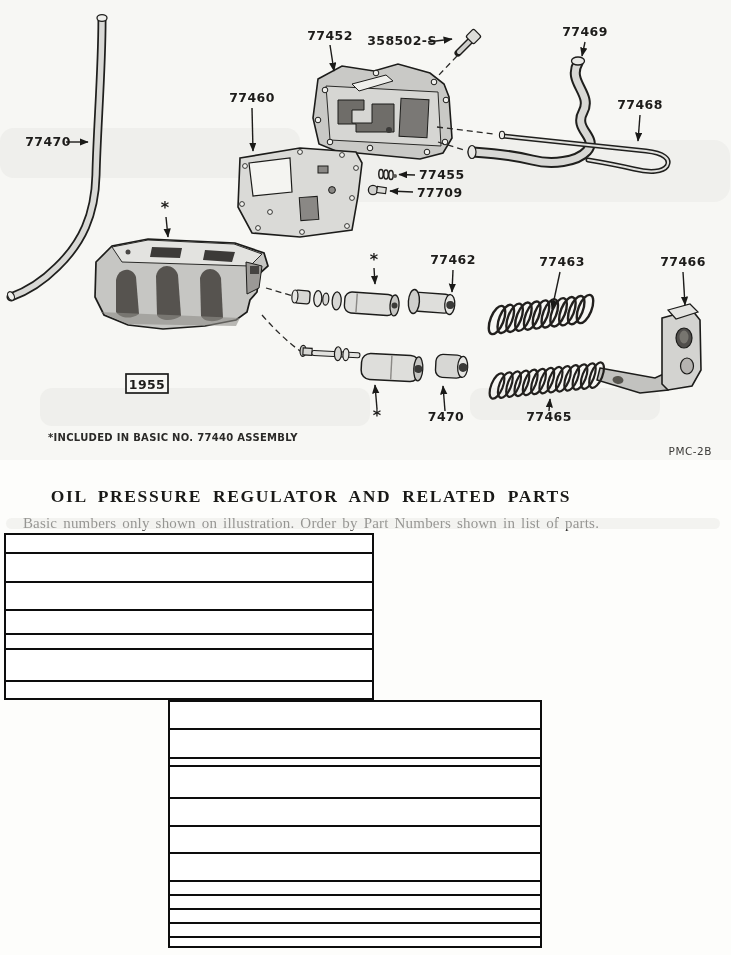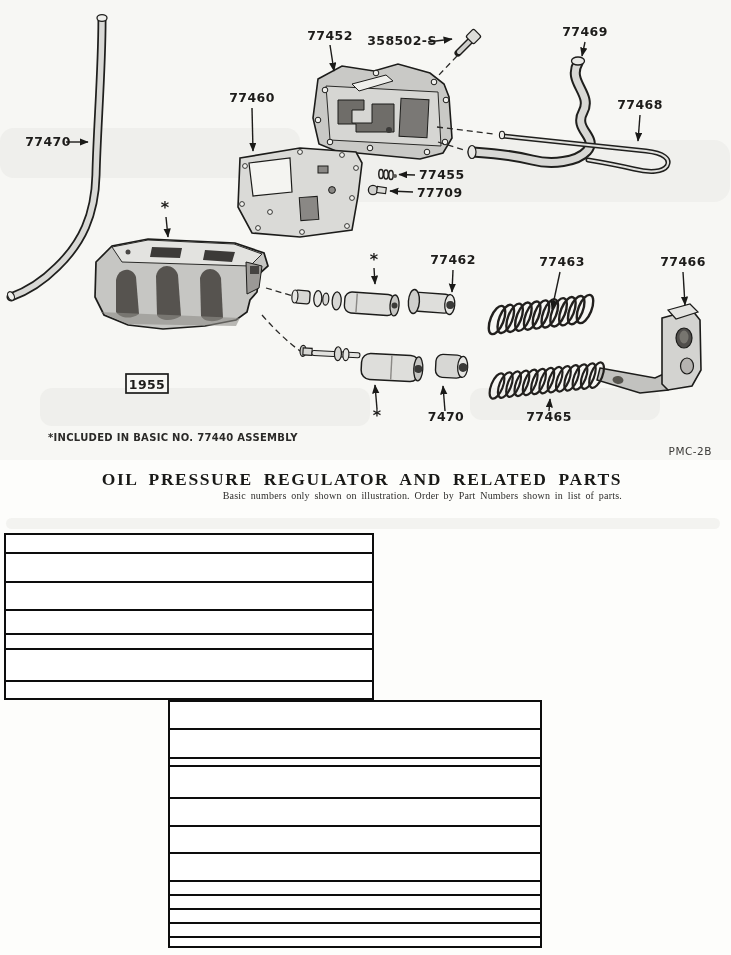--- a/index.html
+++ b/index.html
@@ -6,23 +6,23 @@
   html,body{width:731px;height:955px}
   body{position:relative;background:#fff;font-family:"DejaVu Sans",sans-serif;overflow:hidden}
   .page{position:absolute;left:0;top:0;width:731px;height:955px;background:#fdfdfb}
   .illus{position:absolute;left:0;top:0;width:731px;height:460px}
   svg .lbl{font-family:"DejaVu Sans",sans-serif;font-weight:bold;font-size:12.5px;fill:#1d1c1a;letter-spacing:.4px}
   svg .lbl-big{font-family:"DejaVu Sans",sans-serif;font-weight:bold;font-size:16px;fill:#1d1c1a}
   svg .note{font-family:"DejaVu Sans",sans-serif;font-weight:bold;font-size:10px;fill:#2b2a28;letter-spacing:.3px}
   svg .plate{font-family:"DejaVu Sans",sans-serif;font-size:10.5px;fill:#3a3936;letter-spacing:.5px}
   svg .arr{stroke:#1d1c1a;stroke-width:1.4;fill:none;marker-end:url(#ah)}
   svg .dash{stroke:#2a2927;stroke-width:1.3;stroke-dasharray:6 4;fill:none}
-  .title-block{position:absolute;top:469px;left:0;width:622px;text-align:right}
+  .title-block{position:absolute;top:486px;left:0;width:622px;text-align:center}
   .title{font-family:"Liberation Serif",serif;font-weight:700;font-size:17.5px;letter-spacing:1.6px;word-spacing:5px;color:#191917}
-  .subtitle{font-family:"Liberation Serif",serif;font-size:10px;color:#2e2d2b;letter-spacing:.2px;word-spacing:2px}
+  .subtitle{margin-top:8px;font-family:"Liberation Serif",serif;font-size:15px;color:#2e2d2b;letter-spacing:.2px;word-spacing:2px}
   .smudge{position:absolute;top:518px;left:6px;width:714px;height:11px;background:#ebebe8;opacity:.55;border-radius:6px}
   .ptable{position:absolute;background:#fff;border:2px solid #0d0d0d;overflow:hidden}
   .ptable .trow{border-bottom:2px solid #0d0d0d;width:100%}
   .ptable .trow:last-child{border-bottom:none}
   #table-top{left:4px;top:533px;width:370px;height:167px}
   #table-bottom{left:168px;top:700px;width:374px;height:248px}
 </style>
 </head>
 <body>
 

